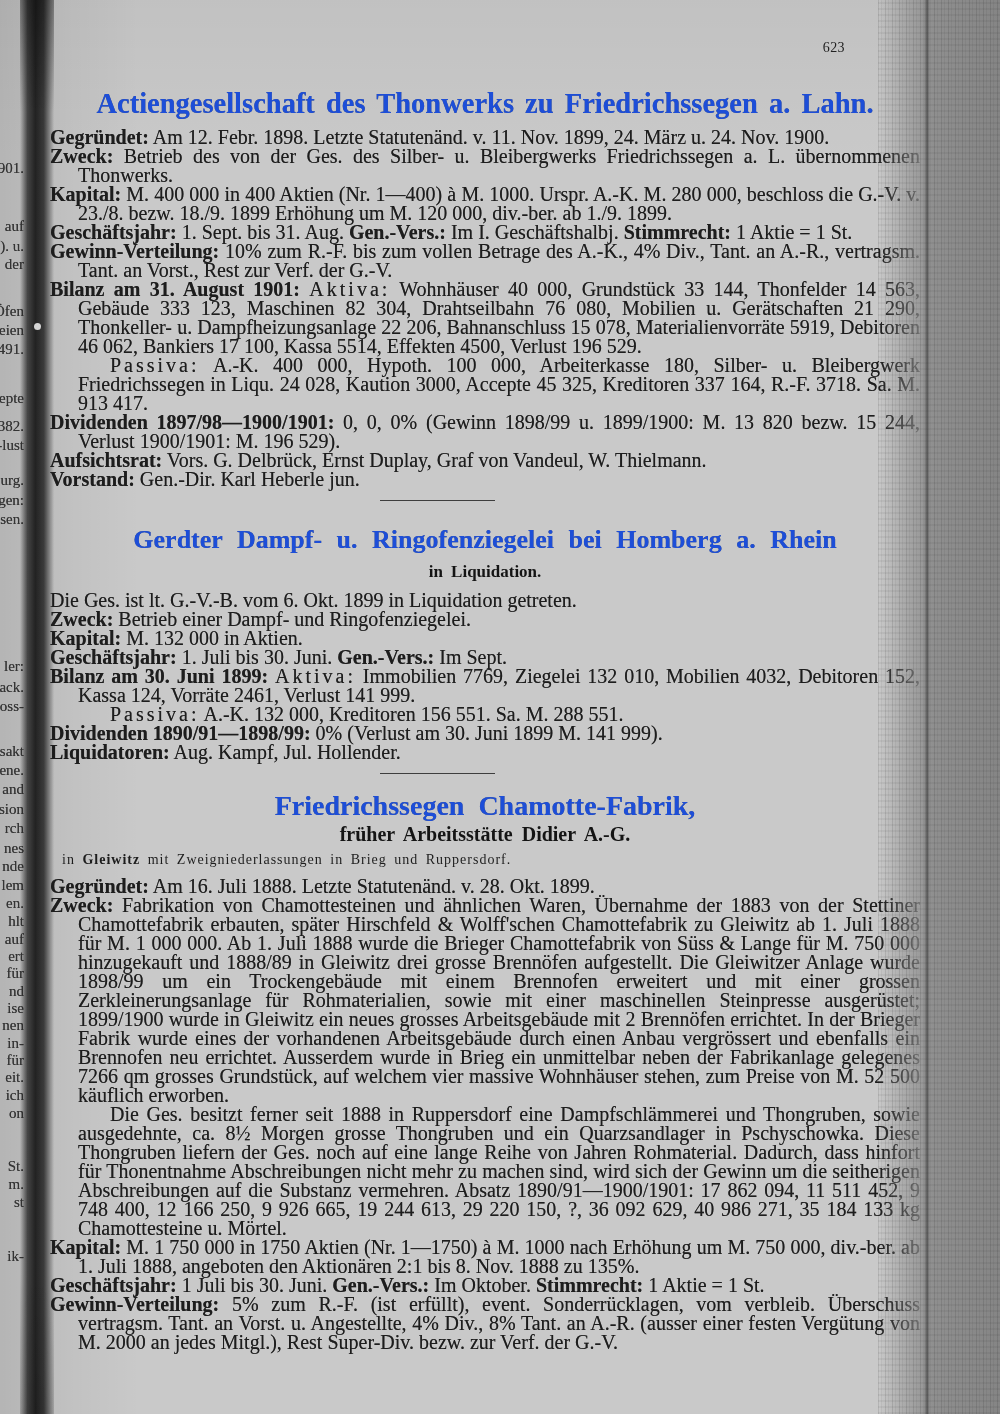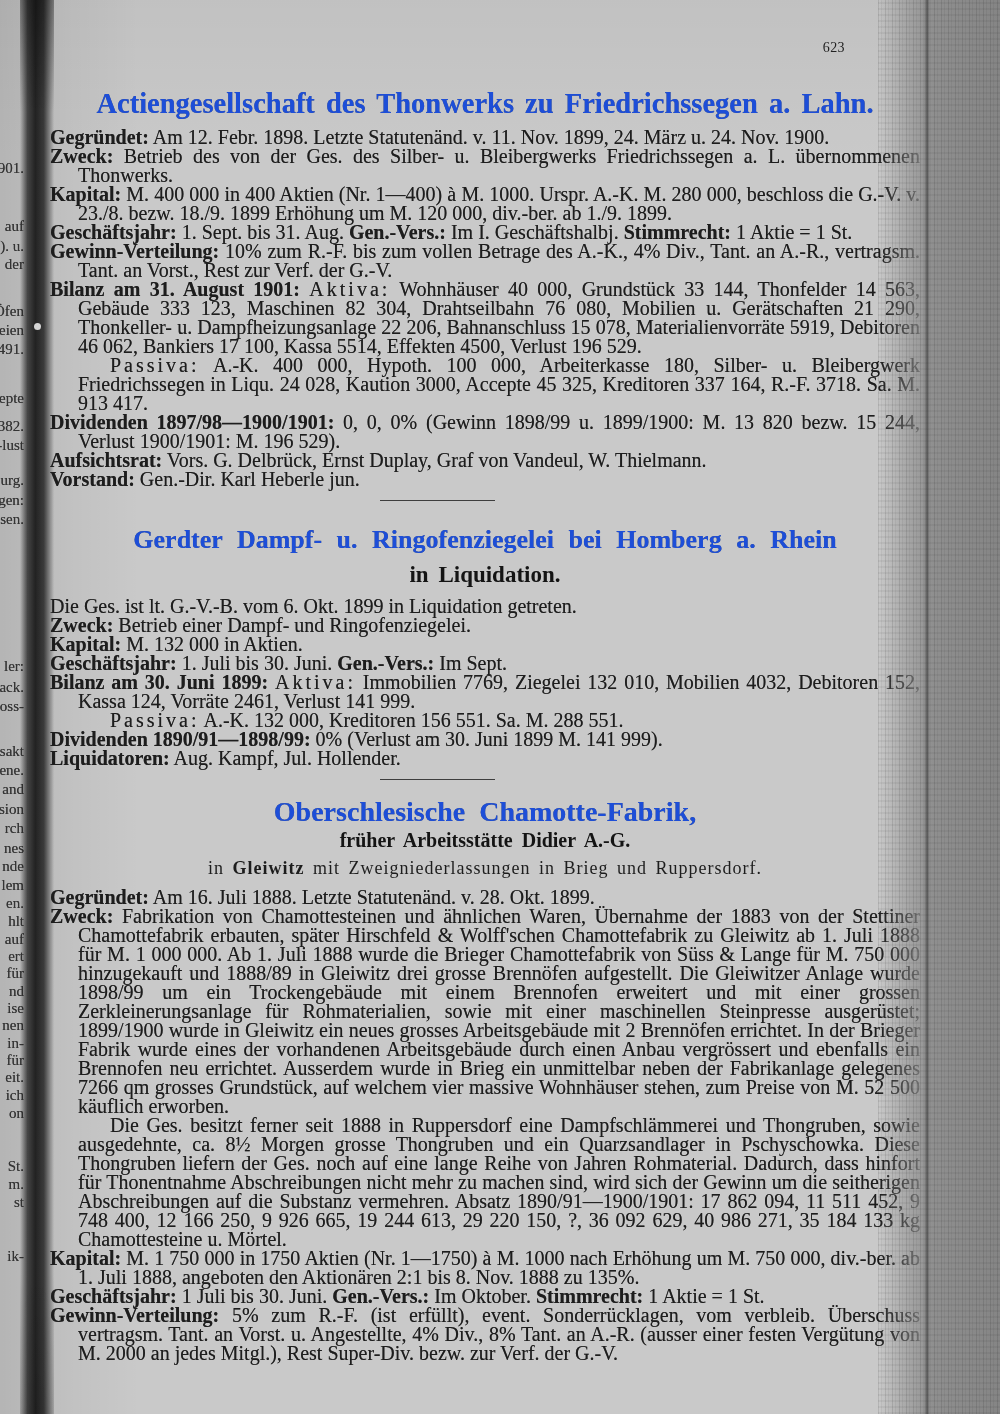--- a/index.html
+++ b/index.html
@@ -38,24 +38,24 @@
   
   .page { position:absolute; left:50px; top:0; width:870px; z-index:1; }
   .page-header { position:relative; margin-top:40px; height:24px;
     text-align:center; font-size:16.5px; letter-spacing:.4px; color:#222; }
   .page-header .running-title { display:inline-block; transform:translateX(-55px); }
   .page-number { position:absolute; right:75px; top:0; font-size:14px; }
   .c-title { margin:24px 0 8px 0; font-size:28.5px; font-weight:bold; line-height:1.12;
     text-align:center; word-spacing:4px; color:#1d4ed8; text-shadow:0 0 .6px rgba(0,0,0,.5); }
   .c-title.wide { word-spacing:8px; font-size:26px; }
   .c-title.third { font-size:28px; word-spacing:7px; margin-top:16px; margin-bottom:2px; }
-  .c-sub { margin:0 0 9px 0; font-size:23px; font-weight:bold; text-align:center;
+  .c-sub { margin:0 0 9px 0; font-size:17px; font-weight:bold; text-align:center;
     word-spacing:4px; color:#141414; }
   .c-sub.small { font-size:20px; margin-bottom:6px; }
-  .c-loc { margin:0 0 9px 0; font-size:18px; text-align:center;
+  .c-loc { margin:0 0 9px 12px; font-size:14px; 
     letter-spacing:1px; word-spacing:3px; }
   .para { margin:0; padding-left:28px; text-indent:-28px;
     font-size:20px; line-height:19px; text-align:justify;
     text-shadow:0 0 .45px rgba(0,0,0,.5); }
   .para.indent { text-indent:32px; }
   .b { font-weight:bold; }
   .ls { letter-spacing:3px; }
   .divider { width:115px; border:0; border-top:1.6px solid #3e3e3e;
     margin:11px 0 11px 330px; height:0; }
   section { display:block; }
@@ -137,21 +137,21 @@
         <p class="para "><span class="b">Zweck:</span><span> Betrieb einer Dampf- und Ringofenziegelei.</span></p>
         <p class="para "><span class="b">Kapital:</span><span> M. 132 000 in Aktien.</span></p>
         <p class="para "><span class="b">Geschäftsjahr:</span><span> 1. Juli bis 30. Juni.  </span><span class="b">Gen.-Vers.:</span><span> Im Sept.</span></p>
         <p class="para "><span class="b">Bilanz am 30. Juni 1899:</span><span> </span><span class="ls">Aktiva:</span><span> Immobilien 7769, Ziegelei 132 010, Mobilien 4032, Debi­toren 152, Kassa 124, Vorräte 2461, Verlust 141 999.</span></p>
         <p class="para indent"><span class="ls">Passiva:</span><span> A.-K. 132 000, Kreditoren 156 551.  Sa. M. 288 551.</span></p>
         <p class="para "><span class="b">Dividenden 1890/91—1898/99:</span><span> 0% (Verlust am 30. Juni 1899 M. 141 999).</span></p>
         <p class="para "><span class="b">Liquidatoren:</span><span> Aug. Kampf, Jul. Hollender.</span></p>
       </section>
       <div class="divider"></div>
       <section>
-        <h2 class="c-title third">Oberschlesische Chamotte-Fabrik,</h2>
+        <h2 class="c-title third">Friedrichssegen Chamotte-Fabrik,</h2>
         <h3 class="c-sub small">früher Arbeitsstätte Didier A.-G.</h3>
         <p class="c-loc"><span>in </span><span class="b">Gleiwitz</span><span> mit Zweigniederlassungen in Brieg und Ruppersdorf.</span></p>
         <p class="para "><span class="b">Gegründet:</span><span> Am 16. Juli 1888.  Letzte Statutenänd. v. 28. Okt. 1899.</span></p>
         <p class="para "><span class="b">Zweck:</span><span> Fabrikation von Chamottesteinen und ähnlichen Waren, Übernahme der 1883 von der Stettiner Chamottefabrik erbauten, später Hirschfeld &amp; Wolff'schen Chamottefabrik zu Gleiwitz ab 1. Juli 1888 für M. 1 000 000.  Ab 1. Juli 1888 wurde die Brieger Chamotte­fabrik von Süss &amp; Lange für M. 750 000 hinzugekauft und 1888/89 in Gleiwitz drei grosse Brennöfen aufgestellt.  Die Gleiwitzer Anlage wurde 1898/99 um ein Trocken­gebäude mit einem Brennofen erweitert und mit einer grossen Zerkleinerungsanlage für Rohmaterialien, sowie mit einer maschinellen Steinpresse ausgerüstet; 1899/1900 wurde in Gleiwitz ein neues grosses Arbeitsgebäude mit 2 Brennöfen errichtet.  In der Brieger Fabrik wurde eines der vorhandenen Arbeitsgebäude durch einen Anbau ver­grössert und ebenfalls ein Brennofen neu errichtet.  Ausserdem wurde in Brieg ein unmittelbar neben der Fabrikanlage gelegenes 7266 qm grosses Grundstück, auf welchem vier massive Wohnhäuser stehen, zum Preise von M. 52 500 käuflich erworben.</span></p>
         <p class="para indent"><span>Die Ges. besitzt ferner seit 1888 in Ruppersdorf eine Dampfschlämmerei und Thon­gruben, sowie ausgedehnte, ca. 8½ Morgen grosse Thongruben und ein Quarzsandlager in Pschyschowka.  Diese Thongruben liefern der Ges. noch auf eine lange Reihe von Jahren Rohmaterial.  Dadurch, dass hinfort für Thonentnahme Abschreibungen nicht mehr zu machen sind, wird sich der Gewinn um die seitherigen Abschreibungen auf die Substanz vermehren.  Absatz 1890/91—1900/1901: 17 862 094, 11 511 452, 9 748 400, 12 166 250, 9 926 665, 19 244 613, 29 220 150, ?, 36 092 629, 40 986 271, 35 184 133 kg Chamottesteine u. Mörtel.</span></p>
         <p class="para "><span class="b">Kapital:</span><span> M. 1 750 000 in 1750 Aktien (Nr. 1—1750) à M. 1000 nach Erhöhung um M. 750 000, div.-ber. ab 1. Juli 1888, angeboten den Aktionären 2:1 bis 8. Nov. 1888 zu 135%.</span></p>
         <p class="para "><span class="b">Geschäftsjahr:</span><span> 1 Juli bis 30. Juni.  </span><span class="b">Gen.-Vers.:</span><span> Im Oktober.  </span><span class="b">Stimmrecht:</span><span> 1 Aktie = 1 St.</span></p>
         <p class="para "><span class="b">Gewinn-Verteilung:</span><span> 5% zum R.-F. (ist erfüllt), event. Sonderrücklagen, vom verbleib. Über­schuss vertragsm. Tant. an Vorst. u. Angestellte, 4% Div., 8% Tant. an A.-R. (ausser einer festen Vergütung von M. 2000 an jedes Mitgl.), Rest Super-Div. bezw. zur Verf. der G.-V.</span></p>
       </section>
     </div>

